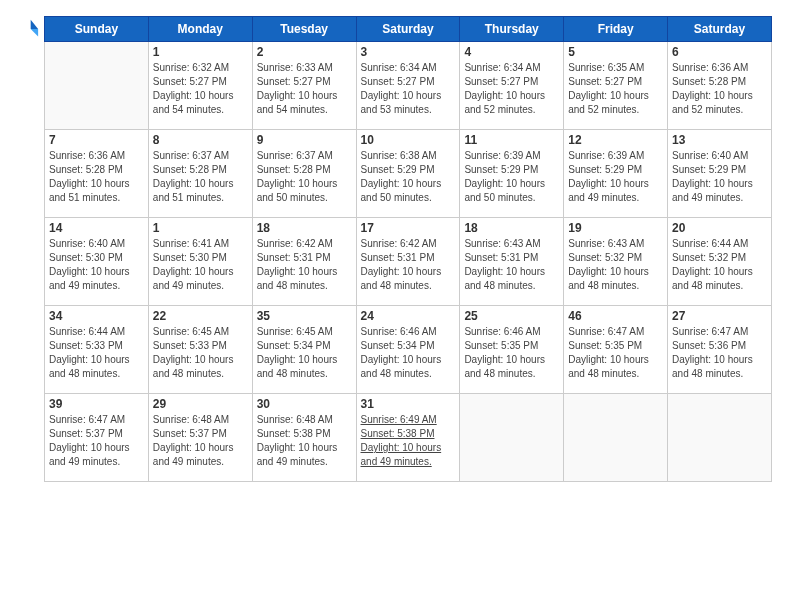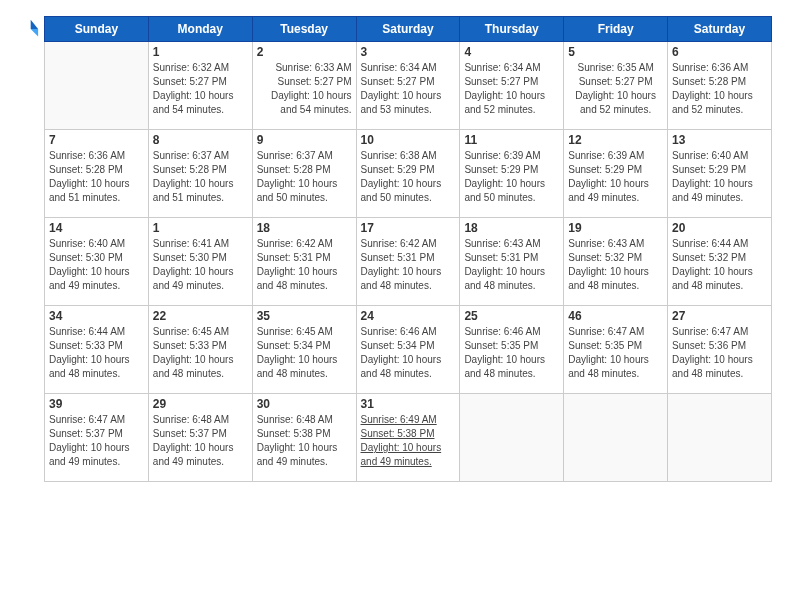--- a/index.html
+++ b/index.html
@@ -133,42 +133,42 @@
           <td class="empty-cell"></td>
           <td>
             <span class="day-number">1</span>
             <div class="sun-info" style="white-space: pre-line;">Sunrise: 6:32 AM
 Sunset: 5:27 PM
 Daylight: 10 hours
 and 54 minutes.</div>
           </td>
           <td>
             <span class="day-number">2</span>
-            <div class="sun-info" style="white-space: pre-line; text-align: right;">Sunrise: 6:33 AM
+            <div class="sun-info" style="white-space: pre-line;">Sunrise: 6:33 AM
 Sunset: 5:27 PM
 Daylight: 10 hours
 and 54 minutes.</div>
           </td>
           <td>
             <span class="day-number">3</span>
             <div class="sun-info" style="white-space: pre-line;">Sunrise: 6:34 AM
 Sunset: 5:27 PM
 Daylight: 10 hours
 and 53 minutes.</div>
           </td>
           <td>
             <span class="day-number">4</span>
             <div class="sun-info" style="white-space: pre-line;">Sunrise: 6:34 AM
 Sunset: 5:27 PM
 Daylight: 10 hours
 and 52 minutes.</div>
           </td>
           <td>
             <span class="day-number">5</span>
-            <div class="sun-info" style="white-space: pre-line; text-align: center;">Sunrise: 6:35 AM
+            <div class="sun-info" style="white-space: pre-line;">Sunrise: 6:35 AM
 Sunset: 5:27 PM
 Daylight: 10 hours
 and 52 minutes.</div>
           </td>
           <td>
             <span class="day-number">6</span>
             <div class="sun-info" style="white-space: pre-line;">Sunrise: 6:36 AM
 Sunset: 5:28 PM
 Daylight: 10 hours
 and 52 minutes.</div>

